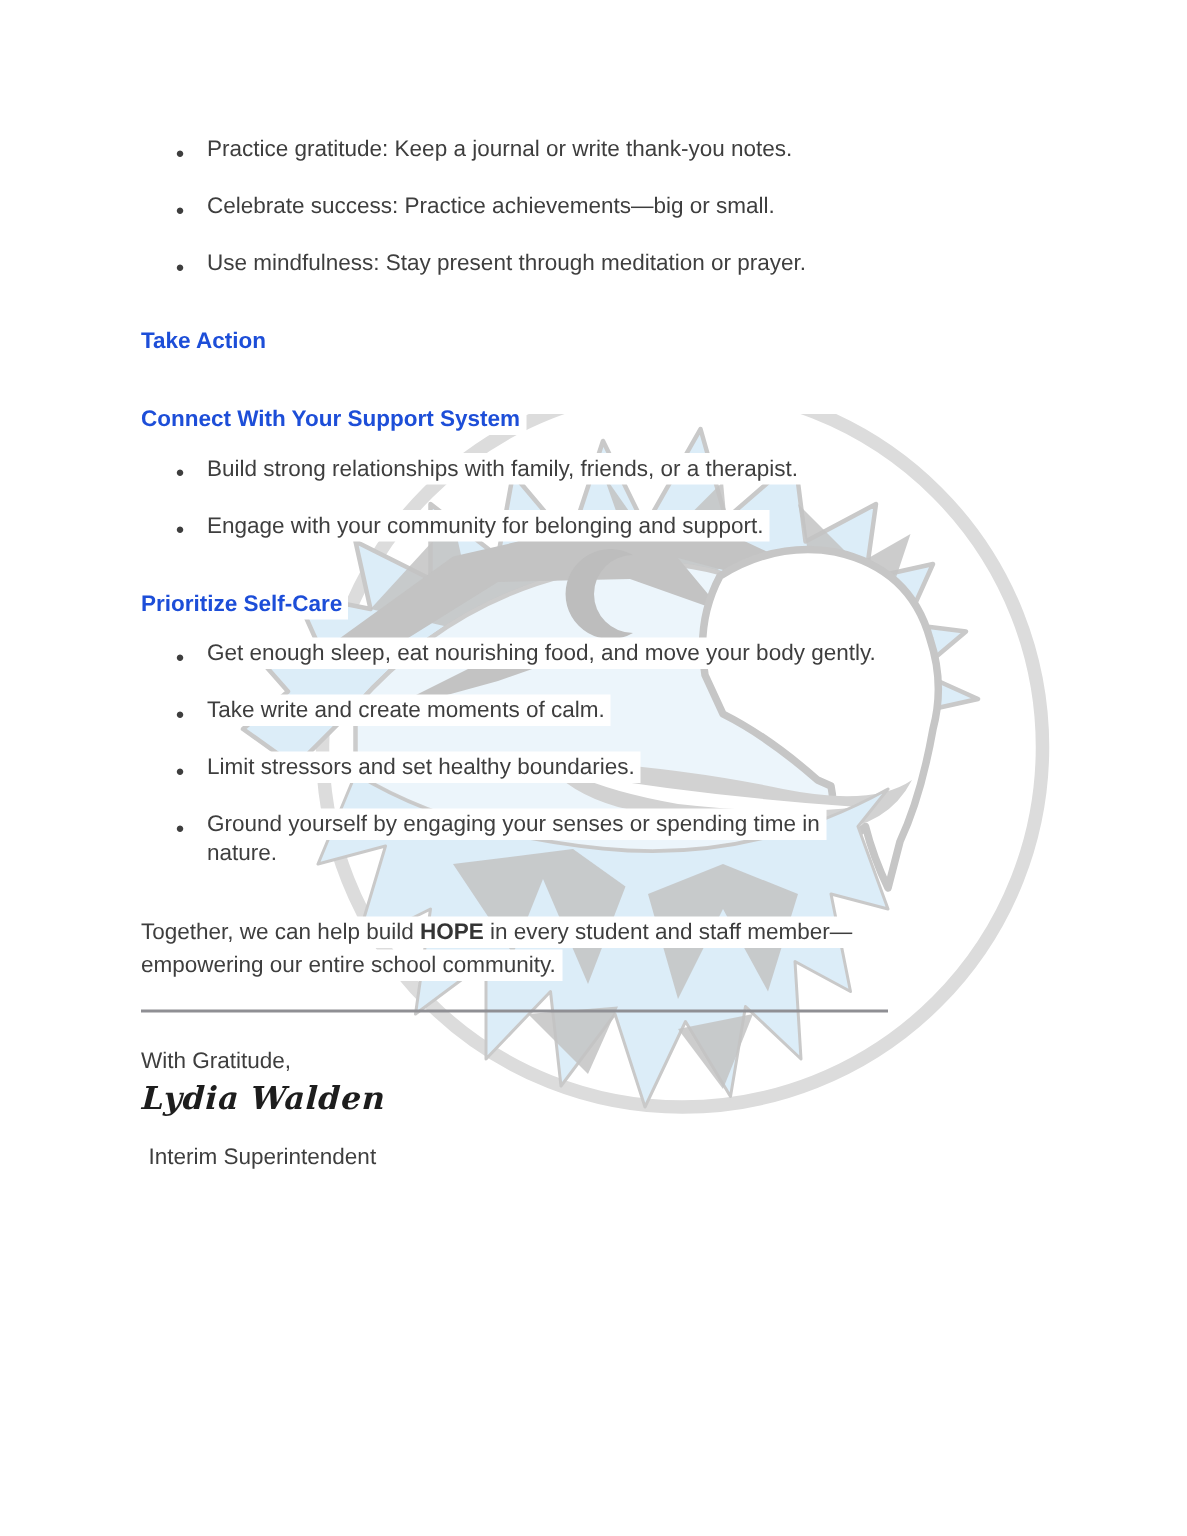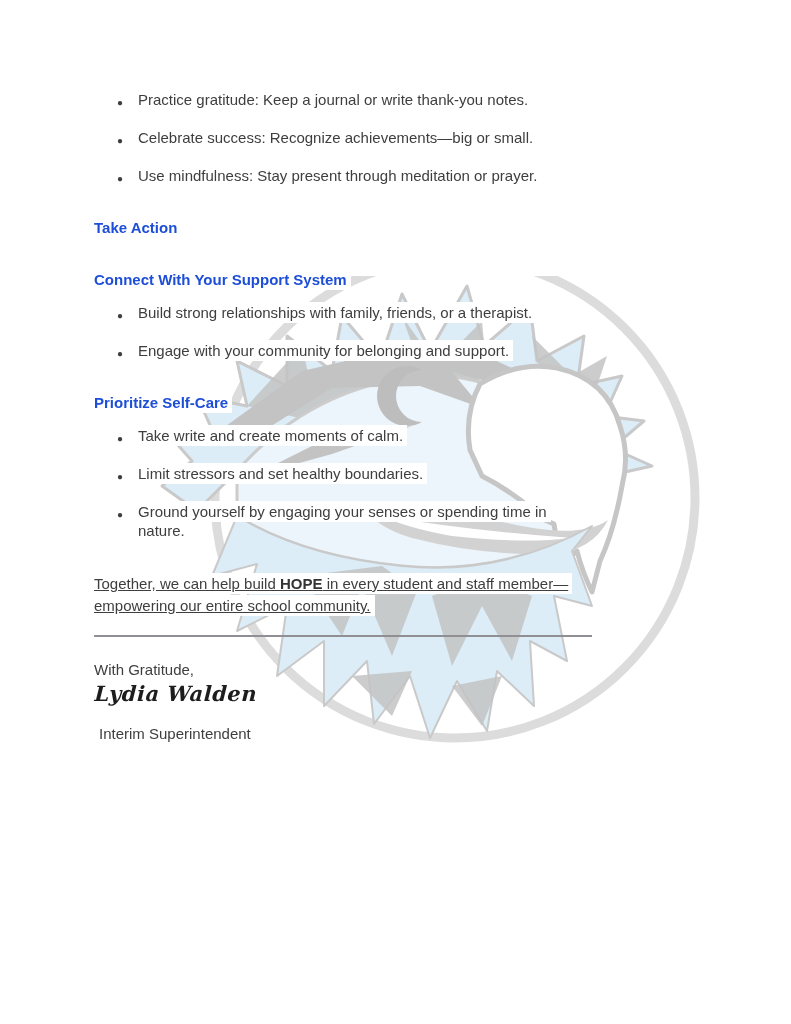--- a/index.html
+++ b/index.html
@@ -29,21 +29,21 @@
   ul.blist li::before {
     content: "●";
     position: absolute; left: 23px; top: 3px;
     font-size: 10px; color: #3e3e3e;
   }
   .hl { background: #ffffff; padding: 2px 4px 2px 0; box-decoration-break: clone; -webkit-box-decoration-break: clone; }
   h3.heading {
     font-size: 15px; line-height: 19px; font-weight: bold; color: #1d4ed8;
     margin: 33px 0 14px 0;
   }
-  p.closing { margin: 33px 0 0 0; line-height: 22px; max-width: 608px; text-decoration: underline; }
+  p.closing { margin: 33px 0 0 0; line-height: 22px; max-width: 608px; }
   p.closing strong { font-weight: bold; color: #343434; }
   .rule {
     border: none; border-top: 2px solid #8f8f94;
     margin: 18px 0 0 0; width: 100%;
   }
   .salutation { margin-top: 23px; line-height: 19px; }
   .signature {
     font-family: "DejaVu Serif", serif;
     font-style: italic; font-weight: bold;
     font-size: 21px; line-height: 24px; color: #1d1d1d;
@@ -92,34 +92,35 @@
     <path opacity="0.85" d="M 150 300 L 190 360 L 210 310 L 240 380 L 265 315 L 230 290 Z
          M 280 320 L 300 390 L 330 330 L 360 385 L 380 320 L 330 300 Z
          M 200 400 L 240 440 L 260 395 Z
          M 300 410 L 330 450 L 350 400 Z" fill="#c3c3c3"></path>
   </svg>
 
   <div class="doc">
 
     <ul class="blist">
       <li><span class="hl">Practice gratitude: Keep a journal or write thank-you notes.</span></li>
-      <li><span class="hl">Celebrate success: Recognize achievements—big or small.</span></li>
+      <li><span class="hl">Celebrate success: Practice achievements—big or small.</span></li>
       <li><span class="hl">Use mindfulness: Stay present through meditation or prayer.</span></li>
     </ul>
 
     <h3 class="heading"><span class="hl">Take Action</span></h3>
 
     <h3 class="heading"><span class="hl">Connect With Your Support System</span></h3>
     <ul class="blist">
       <li><span class="hl">Build strong relationships with family, friends, or a therapist.</span></li>
       <li><span class="hl">Engage with your community for belonging and support.</span></li>
     </ul>
 
     <h3 class="heading"><span class="hl">Prioritize Self-Care</span></h3>
     <ul class="blist">
+      <li><span class="hl">Get enough sleep, eat nourishing food, and move your body gently.</span></li>
       <li><span class="hl">Take write and create moments of calm.</span></li>
       <li><span class="hl">Limit stressors and set healthy boundaries.</span></li>
       <li><span class="hl">Ground yourself by engaging your senses or spending time in nature.</span></li>
     </ul>
 
     <p class="closing"><span class="hl"><span>Together, we can help build </span><strong>HOPE</strong><span> in every student and staff member—empowering our entire school community.</span></span></p>
 
     <hr class="rule">
 
     <div class="salutation">With Gratitude,</div>

